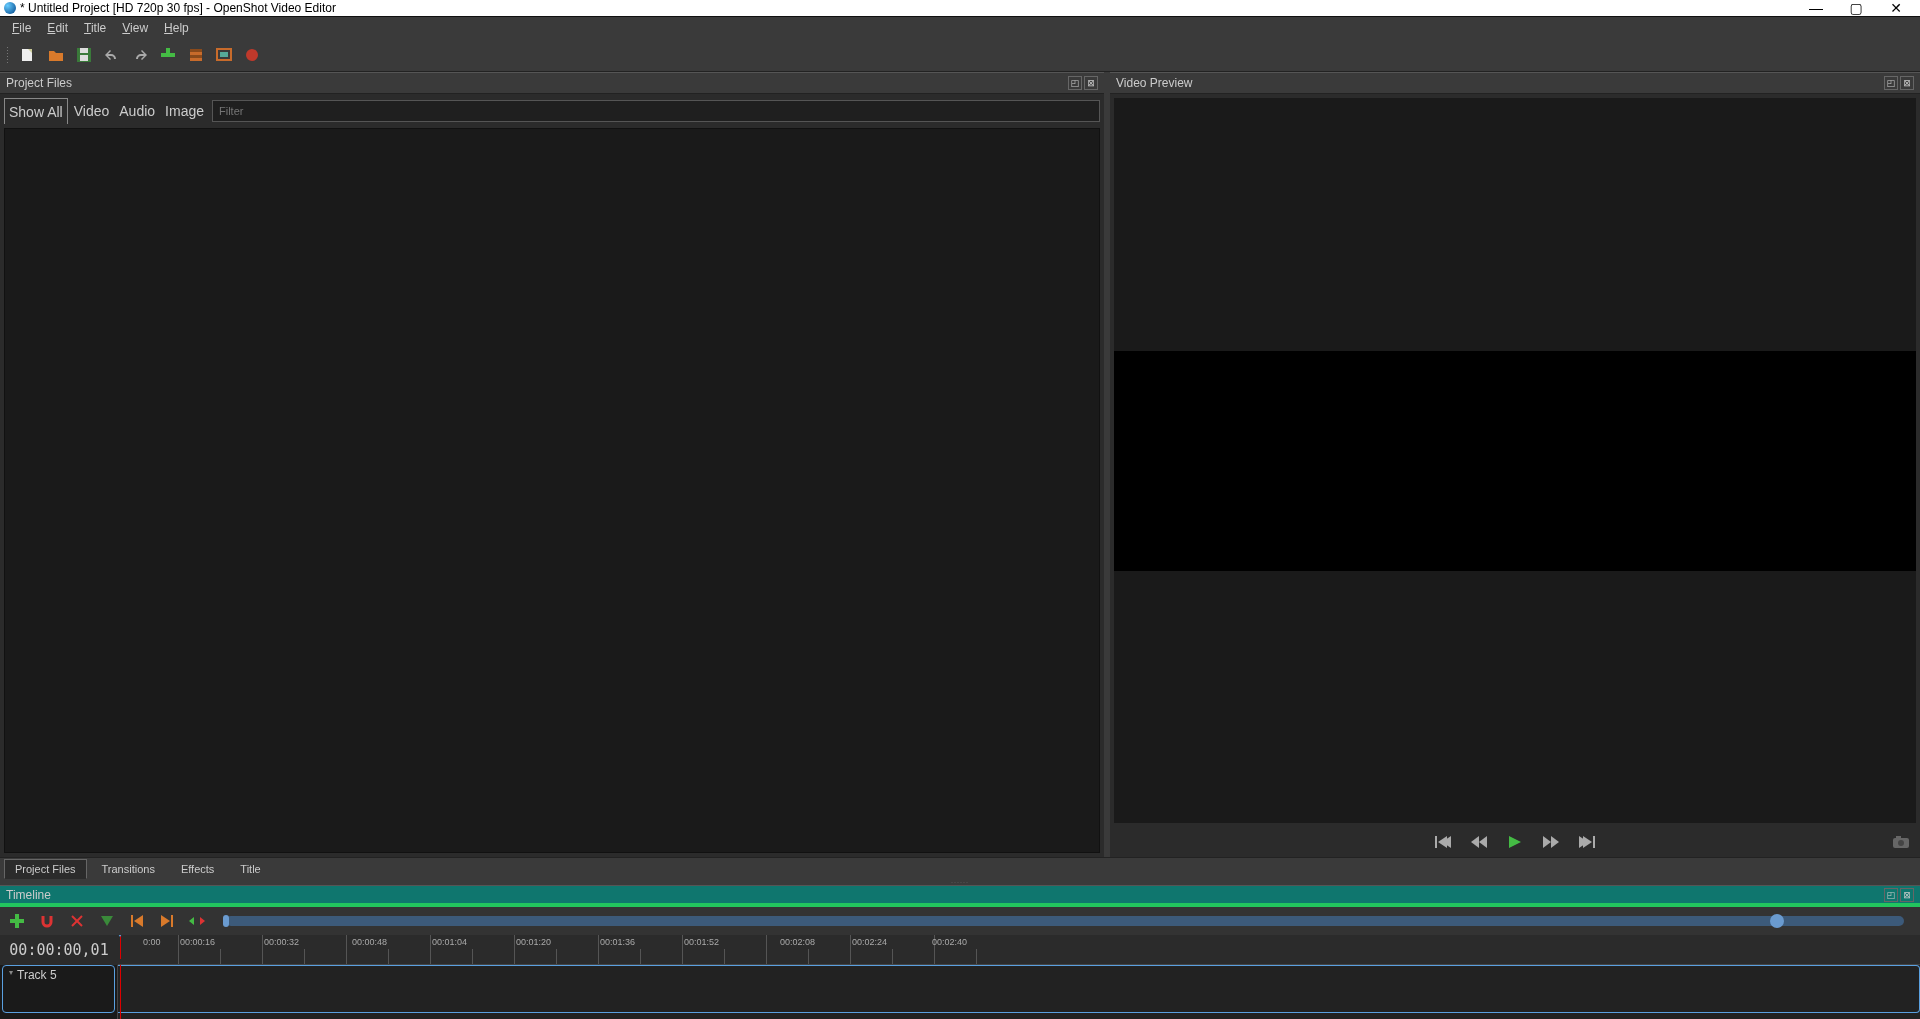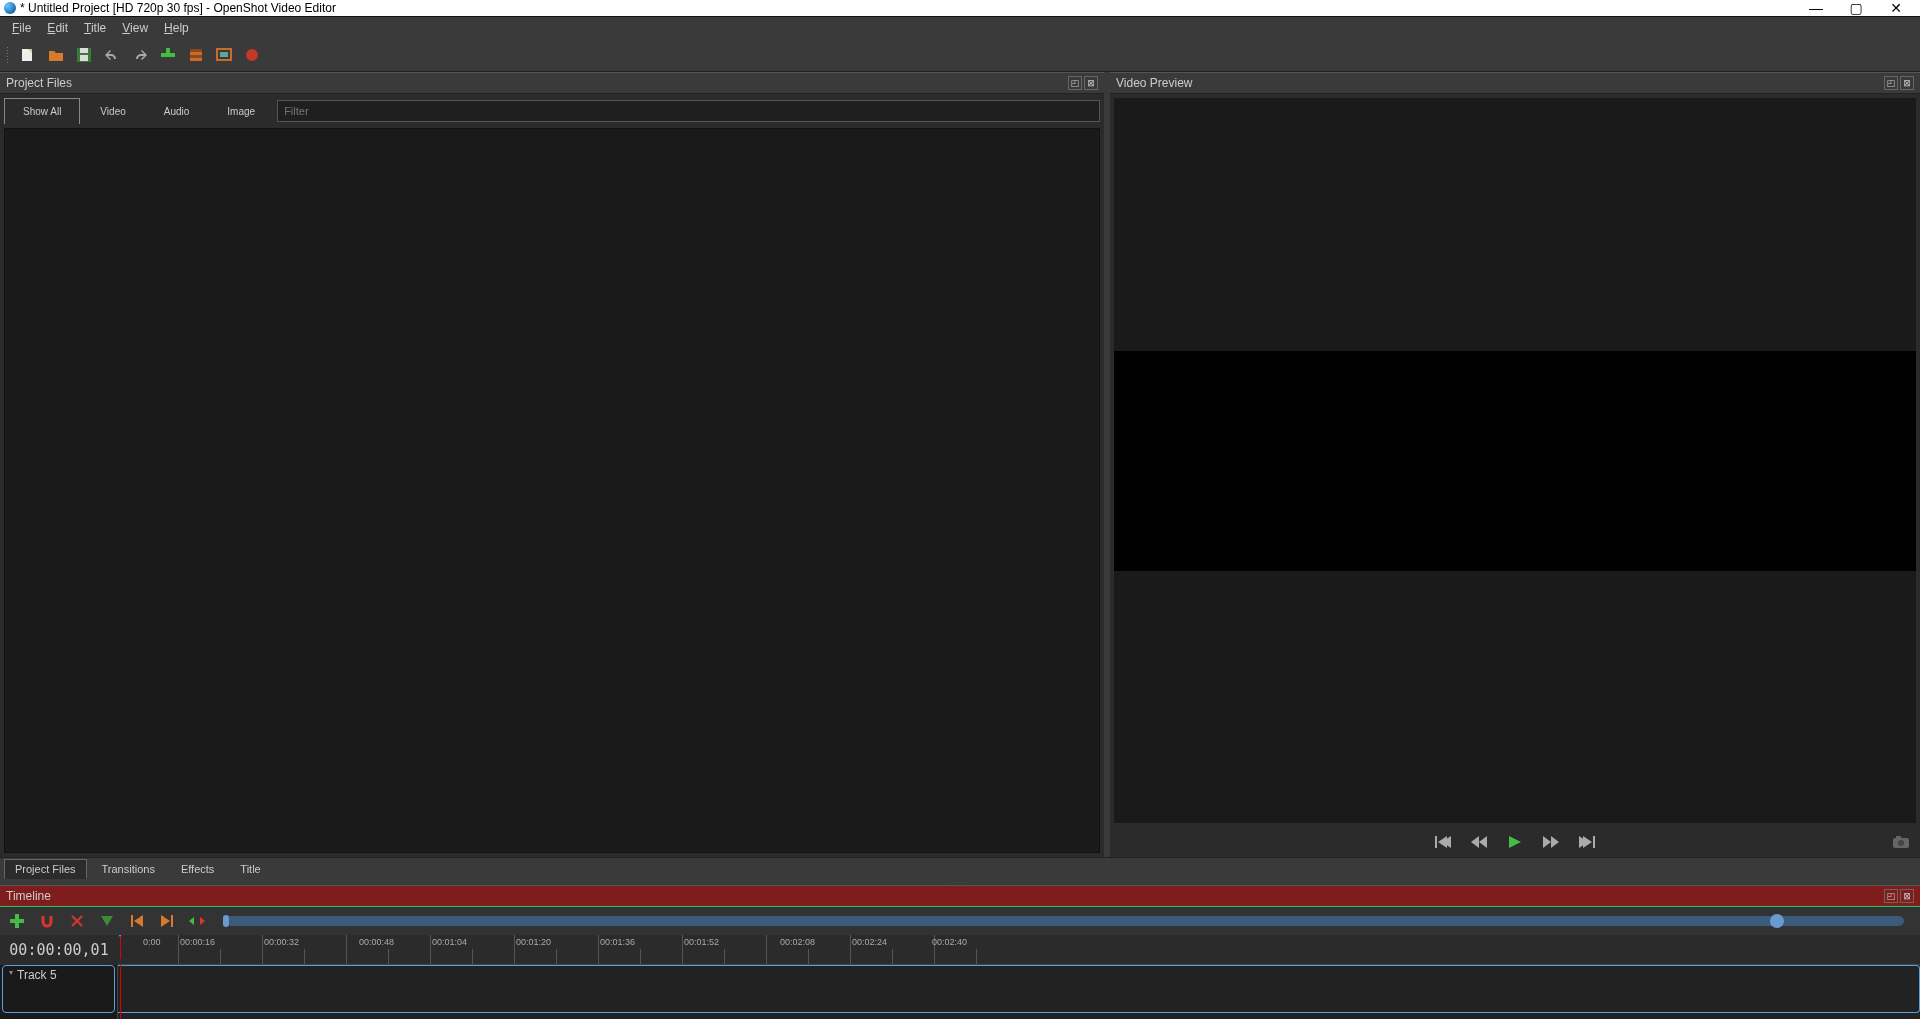--- a/index.html
+++ b/index.html
@@ -16,35 +16,35 @@
 .tbicon { width:18px; height:18px; display:flex; align-items:center; justify-content:center; cursor:pointer; }
 .main { display:flex; height:calc(1019px - 16px - 22px - 34px - 22px - 22px - 140px); }
 .panel-header { height:22px; background:#3a3a3a; border-top:1px solid #555; border-bottom:1px solid #222; display:flex; align-items:center; padding:0 6px; font-size:11px; position:relative; }
 .panel-header .hbtns { margin-left:auto; display:flex; gap:2px; }
 .hbtn { width:14px; height:14px; border:1px solid #666; font-size:9px; display:flex; align-items:center; justify-content:center; cursor:pointer; }
 .left-col { width:1104px; display:flex; flex-direction:column; }
 .splitter-v { width:6px; background:#3a3a3a; cursor:col-resize; display:flex; align-items:center; justify-content:center; }
 .splitter-v::before { content:'';}
 .right-col { width:810px; display:flex; flex-direction:column; }
 .pf-tabs { height:30px; display:flex; align-items:stretch; padding:4px 4px 0 4px; gap:2px; }
-.pf-tab { padding:4px 18px; background:#3a3a3a; cursor:pointer; border:1px solid #555; border-bottom:none; font-size:10px; display:flex; align-items:center; }
+.pf-tab { padding:4px 4px; background:#3a3a3a; cursor:pointer; border:1px solid #555; border-bottom:none; font-size:14px; display:flex; align-items:center; }
 .pf-tab.active { background:#2b2b2b; border-color:#888; }
 .pf-filter { flex:1; background:#1f1f1f; border:1px solid #555; padding:2px 6px; height:22px; color:#888; font-size:11px; font-style:normal; align-self:center; margin-left:2px; }
 .pf-content { flex:1; margin:4px; background:#1a1a1a; border:1px solid #111; }
 .preview-black { flex:1; margin:4px; background:#1a1a1a; display:flex; flex-direction:column; justify-content:center; }
 .preview-black .vid { background:#000; width:100%; height:220px; }
 .preview-controls { height:30px; display:flex; align-items:center; justify-content:center; gap:18px; position:relative; }
 .preview-controls .snap { position:absolute; right:10px; }
 .pctrl { width:18px; height:16px; cursor:pointer; display:flex; align-items:center; justify-content:center; }
 .bottom-tabs { height:22px; background:#3a3a3a; display:flex; align-items:flex-end; padding:0 4px; gap:4px; border-top:1px solid #222; }
 .btab { padding:3px 10px; cursor:pointer; font-size:11px; border:1px solid transparent; }
 .btab.active { background:#2b2b2b; border:1px solid #666; border-bottom-color:#2b2b2b; }
 .splitter-h { height:6px; background:#3a3a3a; text-align:center; font-size:6px; color:#888; line-height:6px; cursor:row-resize; letter-spacing:1px; }
 .timeline-panel { height:140px; display:flex; flex-direction:column; }
-.tl-header { height:22px; background:#7f1d1d; border-top:1px solid #555; border-bottom:1px solid #22c55e; display:flex; align-items:center; padding:0 6px; font-size:11px; }
+.tl-header { height:22px; background:#0f766e; border-top:1px solid #555; border-bottom:4px solid #22c55e; display:flex; align-items:center; padding:0 6px; font-size:11px; }
 .tl-header .hbtns { margin-left:auto; display:flex; gap:2px; }
 .tl-toolbar { height:28px; display:flex; align-items:center; padding:0 8px; gap:12px; background:#333; }
 .tl-zoom { flex:1; height:10px; background:#3c5a7a; border-radius:5px; margin:0 8px; position:relative; }
 .tl-zoom::before { content:''; position:absolute; left:-3px; top:-1px; width:6px; height:12px; background:#6a9bd0; border-radius:3px; }
 .tl-zoom::after { content:''; position:absolute; right:120px; top:-2px; width:14px; height:14px; background:#6a9bd0; border-radius:50%; }
 .tl-ruler-row { display:flex; height:30px; background:#2b2b2b; }
 .tl-timecode { width:118px; display:flex; align-items:center; justify-content:center; font-size:15px; font-family:monospace; background:#2b2b2b; }
 .tl-ruler { flex:1; position:relative; border-bottom:1px solid #444; overflow:hidden; }
 .tl-ruler .tick { position:absolute; top:0; height:100%; border-left:1px solid #555; }
 .tl-ruler .tick.minor { top:14px; }
@@ -277,21 +277,21 @@
     <div class="tl-ruler" id="ruler">
       <div class="playhead" style="left:2px"></div>
     <div class="tlabel" style="left: 2px; margin-left: 23px;">0:00</div>
         <div class="tick" style="left: 60px;"></div>
         <div class="tlabel" style="left: 62px;">00:00:16</div>
         <div class="tick minor" style="left: 102px;"></div>
         <div class="tick" style="left: 144px;"></div>
         <div class="tlabel" style="left: 146px;">00:00:32</div>
         <div class="tick minor" style="left: 186px;"></div>
         <div class="tick" style="left: 228px;"></div>
-        <div class="tlabel" style="left: 241px;">00:00:48</div>
+        <div class="tlabel" style="left: 234px;">00:00:48</div>
         <div class="tick minor" style="left: 270px;"></div>
         <div class="tick" style="left: 312px;"></div>
         <div class="tlabel" style="left: 314px;">00:01:04</div>
         <div class="tick minor" style="left: 354px;"></div>
         <div class="tick" style="left: 396px;"></div>
         <div class="tlabel" style="left: 398px;">00:01:20</div>
         <div class="tick minor" style="left: 438px;"></div>
         <div class="tick" style="left: 480px;"></div>
         <div class="tlabel" style="left: 482px;">00:01:36</div>
         <div class="tick minor" style="left: 522px;"></div>

